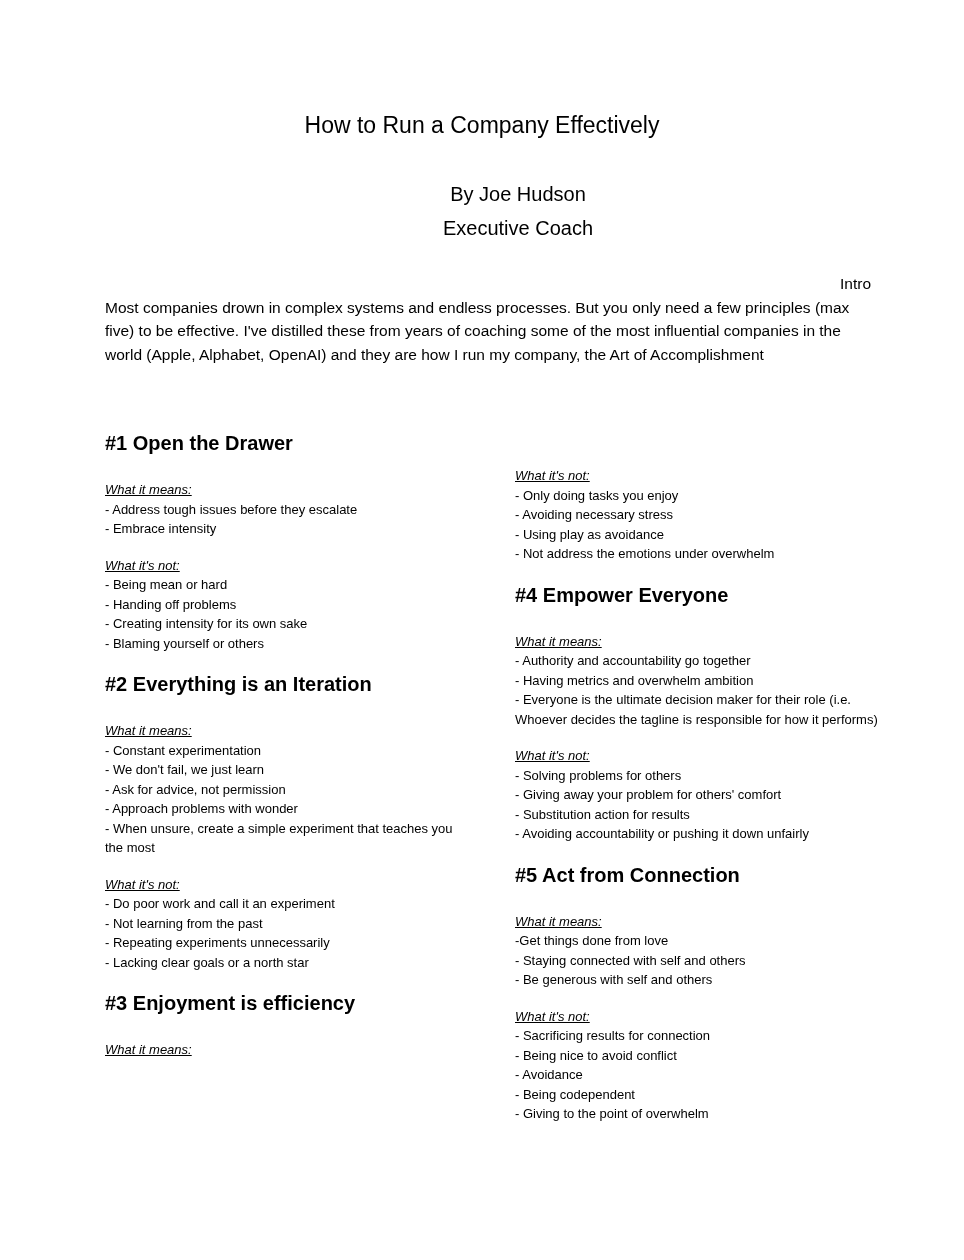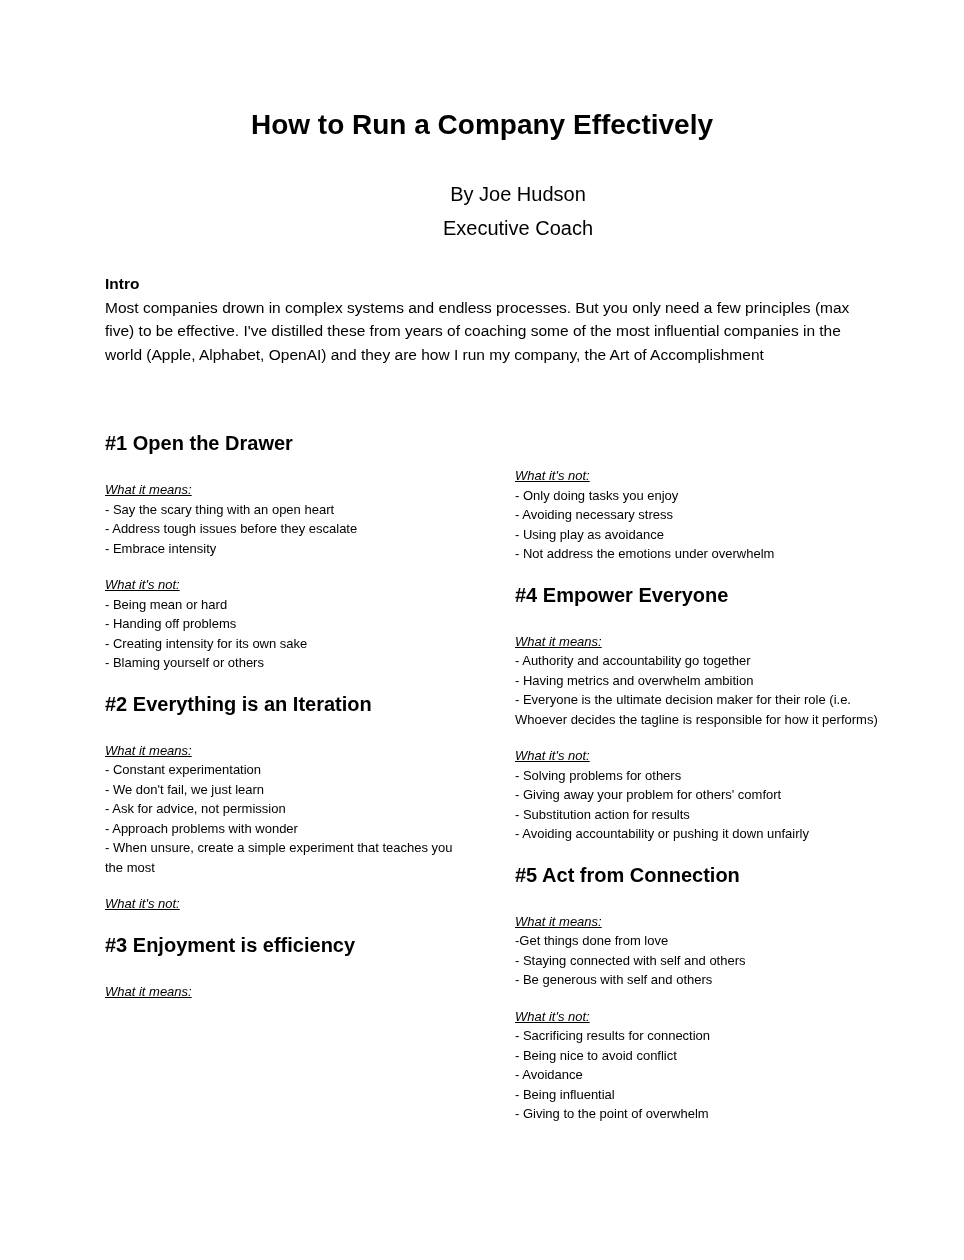--- a/index.html
+++ b/index.html
@@ -11,44 +11,44 @@
     font-family: "Liberation Sans", "DejaVu Sans", sans-serif;
     position: relative;
     overflow: hidden;
   }
   .doc-title {
     position: absolute;
     top: 110px;
     left: 0;
     width: 100%;
     text-align: center;
-    font-size: 28px;
+    font-size: 23px;
     line-height: 30px;
-    font-weight: 700;
+    font-weight: 400;
   }
   .byline-block {
     position: absolute;
     top: 177px;
     left: 0;
     width: 100%;
     text-align: center;
     font-size: 20px;
     line-height: 34px;
     font-weight: 400;
     margin-left: 36px;
   }
   .intro-block {
     position: absolute;
     top: 272px;
     left: 105px;
     width: 766px;
     font-size: 15.5px;
     line-height: 23.5px;
   }
-  .intro-heading { font-weight: 700; }
+  .intro-heading { font-weight: 400; text-align: right; }
   .col {
     position: absolute;
     font-size: 13px;
     line-height: 19.5px;
   }
   .col-left  { left: 105px; top: 416px; width: 348px; }
   .col-right { left: 515px; top: 466px; width: 366px; }
   .col h2 {
     font-size: 20px;
     line-height: 22px;
@@ -76,21 +76,20 @@
 
 <div class="intro-block">
   <div class="intro-heading">Intro</div>
   <div>Most companies drown in complex systems and endless processes. But you only need a few principles (max five) to be effective. I've distilled these from years of coaching some of the most influential companies in the world (Apple, Alphabet, OpenAI) and they are how I run my company, the Art of Accomplishment</div>
 </div>
 
 <div class="col col-left">
   <h2>#1 Open the Drawer</h2>
   <div class="group-label">What it means:</div>
   <div class="bullet-list">
-      <div class="item">- Say the scary thing with an open heart</div>
       <div class="item">- Address tough issues before they escalate</div>
       <div class="item">- Embrace intensity</div>
     </div>
   <div class="group-label">What it's not:</div>
   <div class="bullet-list">
       <div class="item">- Being mean or hard</div>
       <div class="item">- Handing off problems</div>
       <div class="item">- Creating intensity for its own sake</div>
       <div class="item">- Blaming yourself or others</div>
     </div>
@@ -98,20 +97,26 @@
   <h2>#2 Everything is an Iteration</h2>
   <div class="group-label">What it means:</div>
   <div class="bullet-list">
       <div class="item">- Constant experimentation</div>
       <div class="item">- We don't fail, we just learn</div>
       <div class="item">- Ask for advice, not permission</div>
       <div class="item">- Approach problems with wonder</div>
       <div class="item">- When unsure, create a simple experiment that teaches you the most</div>
     </div>
   <div class="group-label">What it's not:</div>
+  <div class="bullet-list">
+      <div class="item">- Do poor work and call it an experiment</div>
+      <div class="item">- Not learning from the past</div>
+      <div class="item">- Repeating experiments unnecessarily</div>
+      <div class="item">- Lacking clear goals or a north star</div>
+    </div>
 
   <h2>#3 Enjoyment is efficiency</h2>
   <div class="group-label">What it means:</div>
 </div>
 
 <div class="col col-right">
   <div class="group-label first">What it's not:</div>
   <div class="bullet-list">
       <div class="item">- Only doing tasks you enjoy</div>
       <div class="item">- Avoiding necessary stress</div>
@@ -139,16 +144,16 @@
   <div class="bullet-list">
       <div class="item">-Get things done from love</div>
       <div class="item">- Staying connected with self and others</div>
       <div class="item">- Be generous with self and others</div>
     </div>
   <div class="group-label">What it's not:</div>
   <div class="bullet-list">
       <div class="item">- Sacrificing results for connection</div>
       <div class="item">- Being nice to avoid conflict</div>
       <div class="item">- Avoidance</div>
-      <div class="item">- Being influential</div>
+      <div class="item">- Being codependent</div>
       <div class="item">- Giving to the point of overwhelm</div>
     </div>
 </div>
 
 </body></html>

